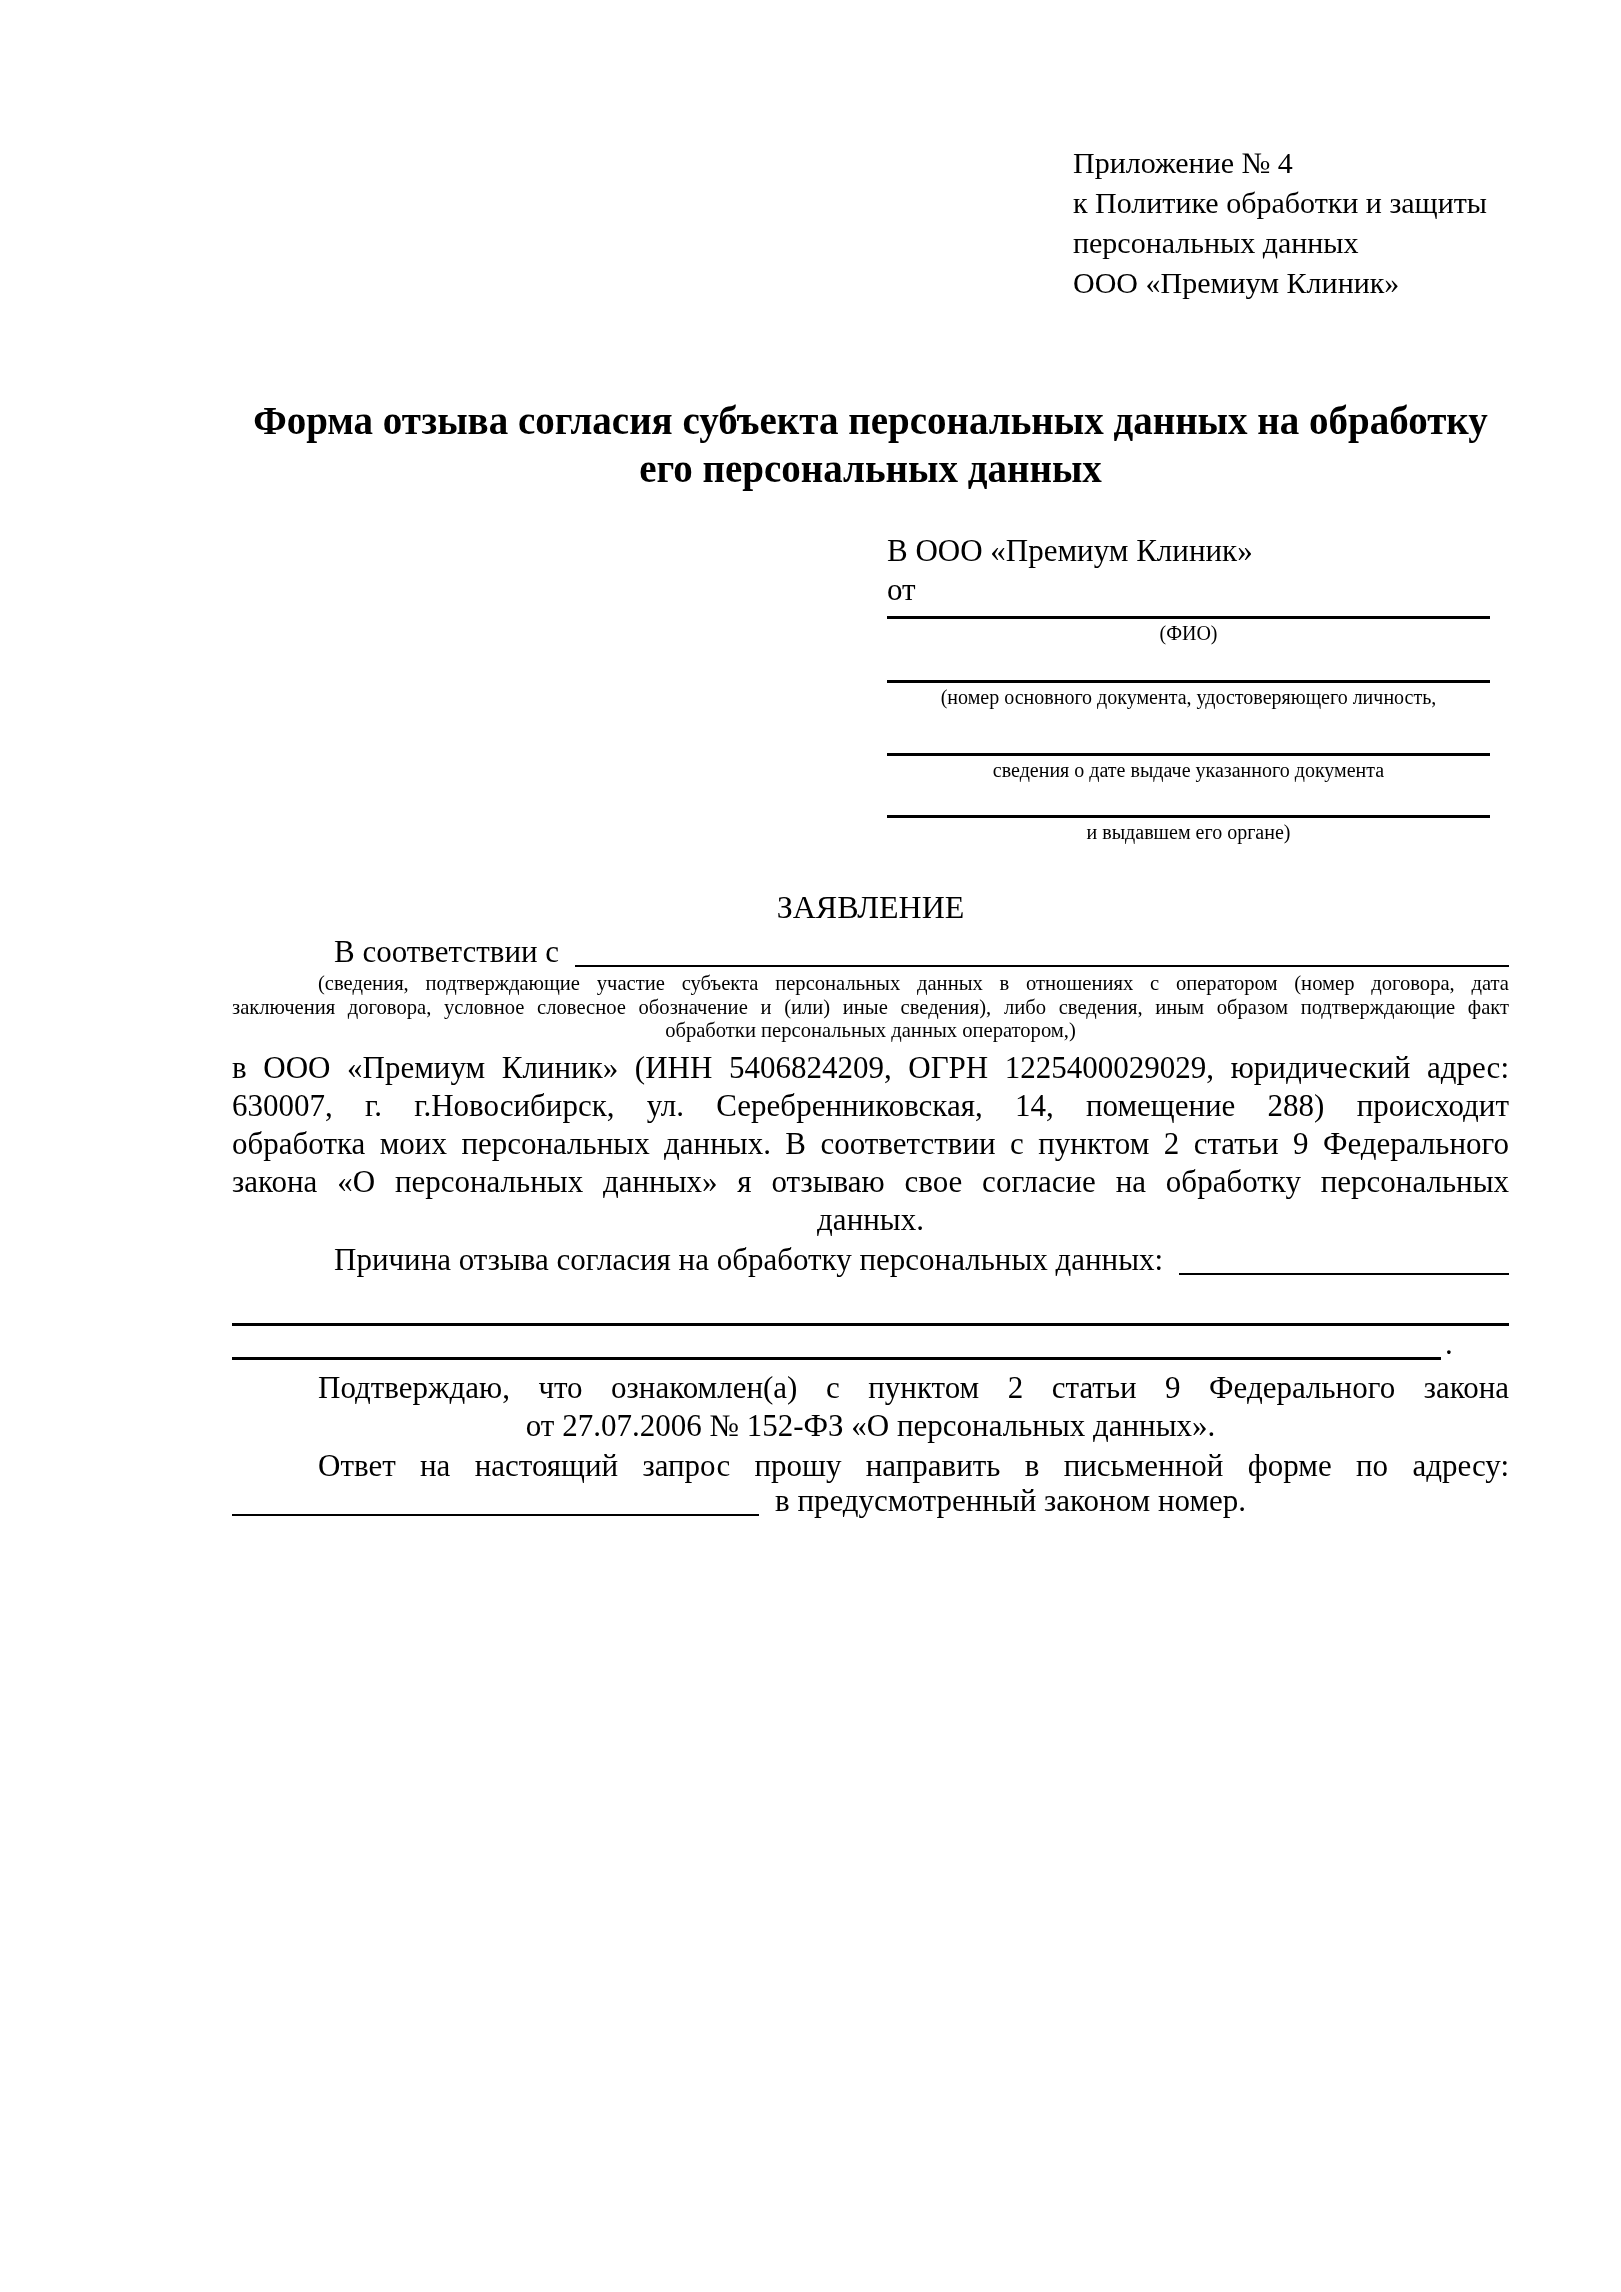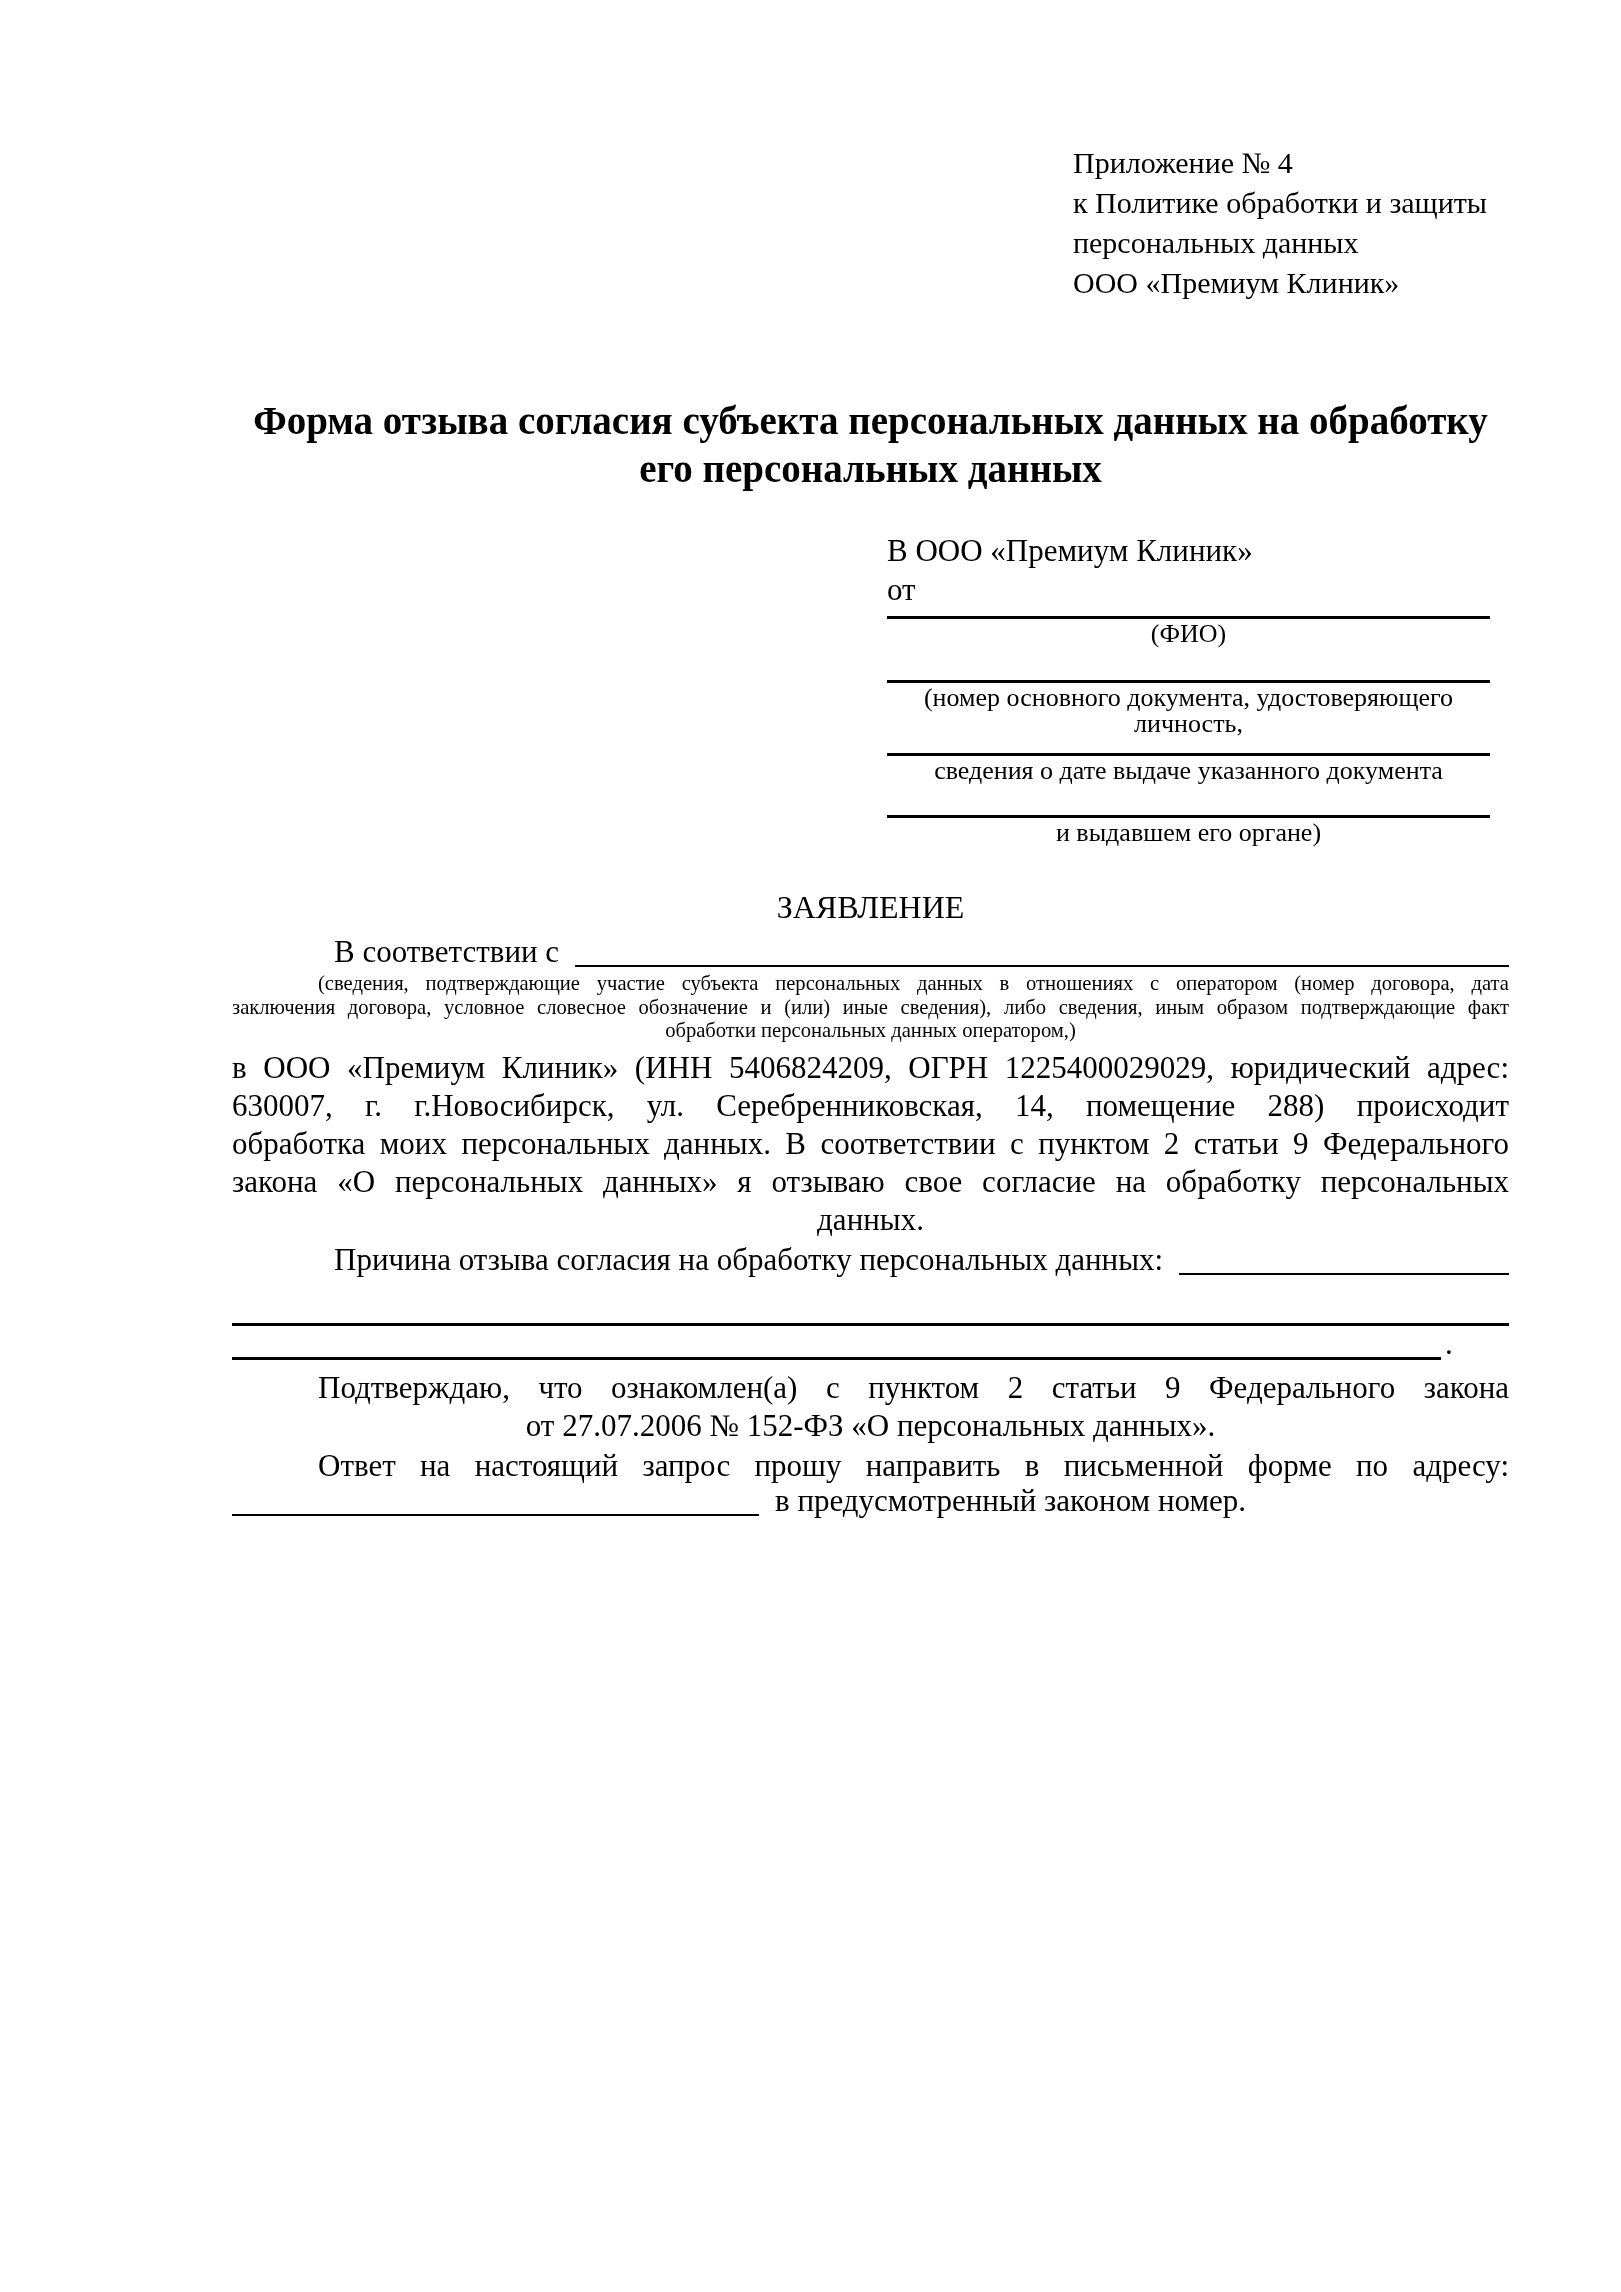--- a/index.html
+++ b/index.html
@@ -15,21 +15,21 @@
   .abs{position:absolute;}
   
   .appendix{left:1073px;top:143px;font-size:30px;line-height:40px;text-align:left;}
   
   .doc-title{left:232px;top:397px;width:1277px;text-align:center;font-weight:bold;font-size:39px;line-height:48px;}
   
   .addressee{left:887px;top:531px;width:603px;font-size:31px;line-height:39px;}
   .addressee .to{position:absolute;left:0;top:0;}
   .addressee .from{position:absolute;left:0;top:39px;}
   .f-line{position:absolute;left:0;width:603px;height:2.9px;background:#000;}
-  .f-cap{position:absolute;left:0;width:603px;text-align:center;font-size:26px;line-height:25.5px;}
+  .f-cap{position:absolute;left:0;width:603px;text-align:center;font-size:20px;line-height:25.5px;}
   
   .zayav{left:232px;top:888px;width:1277px;text-align:center;font-size:32px;line-height:39px;}
   
   .row-flex{display:flex;font-size:31px;line-height:38px;gap:16px;}
   .opening{left:232px;top:933px;width:1277px;}
   .indent{display:inline-block;width:86px;flex:0 0 86px;}
   .fill{flex:1 1 auto;border-bottom:2.9px solid #000;margin-bottom:3.9px;}
   
   .fineprint{left:232px;top:972px;width:1277px;font-size:20.6px;line-height:23.5px;}
   .jline{text-align:justify;text-align-last:justify;}

